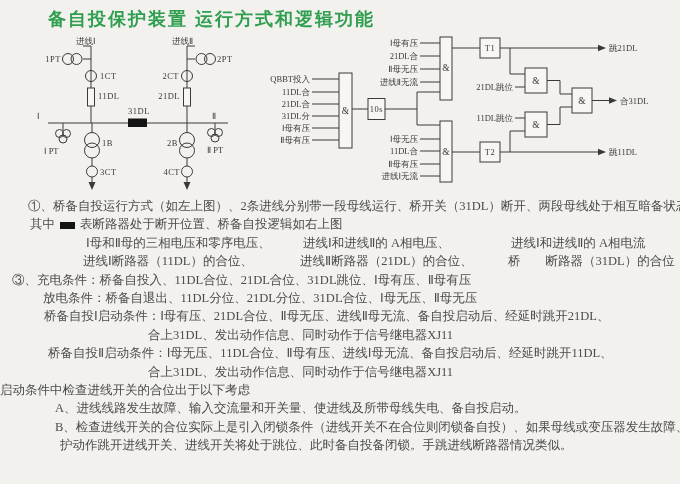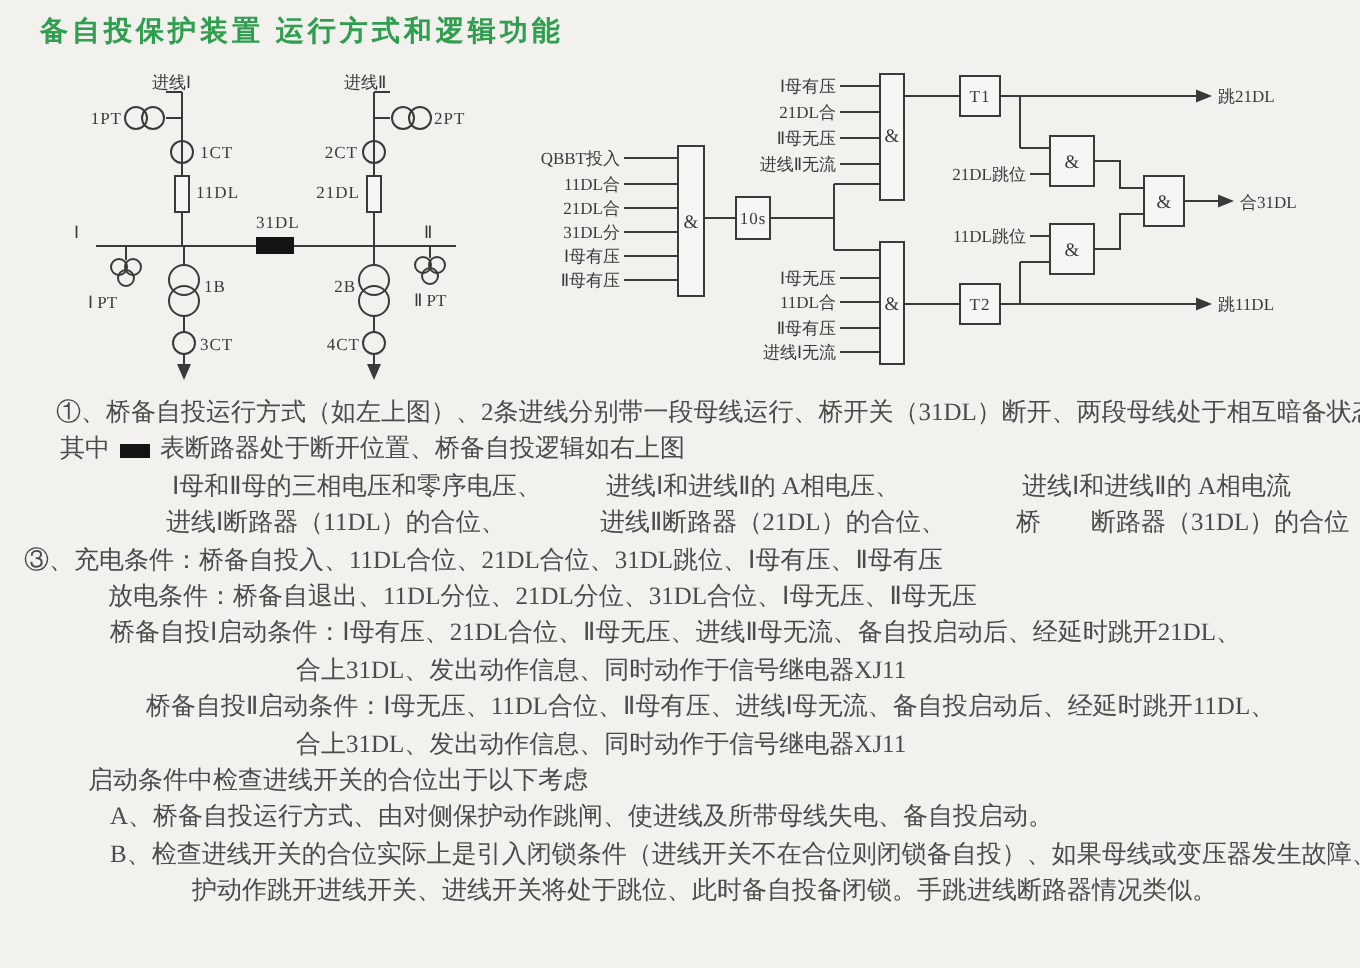--- a/index.html
+++ b/index.html
@@ -2,23 +2,23 @@
 <html><head>
 <meta charset="utf-8">
 <style>
   html,body { margin:0; padding:0; }
   .page {
     position:relative; width:680px; height:484px;
     background:#f2f1ee; overflow:hidden;
     font-family:"Liberation Serif", serif; color:#4b4b4b;
   }
   .title {
-    position:absolute; left:20px; top:7px;
+    position:absolute; left:48px; top:7px;
     font-family:"Liberation Sans", sans-serif;
-    font-weight:bold; font-size:14px; letter-spacing:2px;
+    font-weight:bold; font-size:18px; letter-spacing:2px;
     color:#2f9e4f; white-space:nowrap;
   }
   .diagram { position:absolute; left:0; top:30px; }
   .diagram line, .diagram polyline { stroke:#3a3a3a; stroke-width:1; fill:none; }
   .diagram circle { stroke:#3a3a3a; stroke-width:1; fill:none; }
   .diagram rect.box { stroke:#3a3a3a; stroke-width:1; fill:#f7f6f4; }
   .diagram rect.solid { fill:#141414; stroke:none; }
   .diagram path.arrow { fill:#3a3a3a; stroke:none; }
   .diagram text { fill:#3a3a3a; font-family:"Liberation Serif", serif; font-size:8.5px; }
   .diagram text.num { font-size:8.5px; letter-spacing:0.5px; }
@@ -186,24 +186,24 @@
       <text x="620" y="74">合31DL</text>
     </g>
   </svg>
 
   <div class="notes">
     <div class="nl" style="padding-left:28px">①、桥备自投运行方式（如左上图）、2条进线分别带一段母线运行、桥开关（31DL）断开、两段母线处于相互暗备状态、</div>
     <div class="nl" style="padding-left:30px"><span>其中</span><span class="sq"></span><span>表断路器处于断开位置、桥备自投逻辑如右上图</span></div>
     <div class="nl" style="padding-left:86px"><span class="c1">Ⅰ母和Ⅱ母的三相电压和零序电压、</span><span class="c2">进线Ⅰ和进线Ⅱ的 A相电压、</span><span>进线Ⅰ和进线Ⅱ的 A相电流</span></div>
     <div class="nl" style="padding-left:83px"><span class="c1">进线Ⅰ断路器（11DL）的合位、</span><span class="c2">进线Ⅱ断路器（21DL）的合位、</span><span>桥　　断路器（31DL）的合位</span></div>
     <div class="nl" style="padding-left:12px">③、充电条件：桥备自投入、11DL合位、21DL合位、31DL跳位、Ⅰ母有压、Ⅱ母有压</div>
-    <div class="nl" style="padding-left:54px">放电条件：桥备自退出、11DL分位、21DL分位、31DL合位、Ⅰ母无压、Ⅱ母无压</div>
-    <div class="nl" style="padding-left:55px">桥备自投Ⅰ启动条件：Ⅰ母有压、21DL合位、Ⅱ母无压、进线Ⅱ母无流、备自投启动后、经延时跳开21DL、</div>
+    <div class="nl" style="padding-left:43px">放电条件：桥备自退出、11DL分位、21DL分位、31DL合位、Ⅰ母无压、Ⅱ母无压</div>
+    <div class="nl" style="padding-left:44px">桥备自投Ⅰ启动条件：Ⅰ母有压、21DL合位、Ⅱ母无压、进线Ⅱ母无流、备自投启动后、经延时跳开21DL、</div>
     <div class="nl" style="padding-left:148px">合上31DL、发出动作信息、同时动作于信号继电器XJ11</div>
-    <div class="nl" style="padding-left:73px">桥备自投Ⅱ启动条件：Ⅰ母无压、11DL合位、Ⅱ母有压、进线Ⅰ母无流、备自投启动后、经延时跳开11DL、</div>
+    <div class="nl" style="padding-left:48px">桥备自投Ⅱ启动条件：Ⅰ母无压、11DL合位、Ⅱ母有压、进线Ⅰ母无流、备自投启动后、经延时跳开11DL、</div>
     <div class="nl" style="padding-left:148px">合上31DL、发出动作信息、同时动作于信号继电器XJ11</div>
-    <div class="nl" style="padding-left:44px">启动条件中检查进线开关的合位出于以下考虑</div>
-    <div class="nl" style="padding-left:55px">A、桥备自投运行方式、由对侧保护动作跳闸、使进线及所带母线失电、备自投启动。</div>
+    <div class="nl" style="">启动条件中检查进线开关的合位出于以下考虑</div>
+    <div class="nl" style="padding-left:55px">A、进线线路发生故障、输入交流量和开关量、使进线及所带母线失电、备自投启动。</div>
     <div class="nl" style="padding-left:55px">B、检查进线开关的合位实际上是引入闭锁条件（进线开关不在合位则闭锁备自投）、如果母线或变压器发生故障、保</div>
-    <div class="nl" style="padding-left:96px">护动作跳开进线开关、进线开关将处于跳位、此时备自投备闭锁。手跳进线断路器情况类似。</div>
+    <div class="nl" style="padding-left:60px">护动作跳开进线开关、进线开关将处于跳位、此时备自投备闭锁。手跳进线断路器情况类似。</div>
   </div>
 
 </div>
 
 </body></html>

